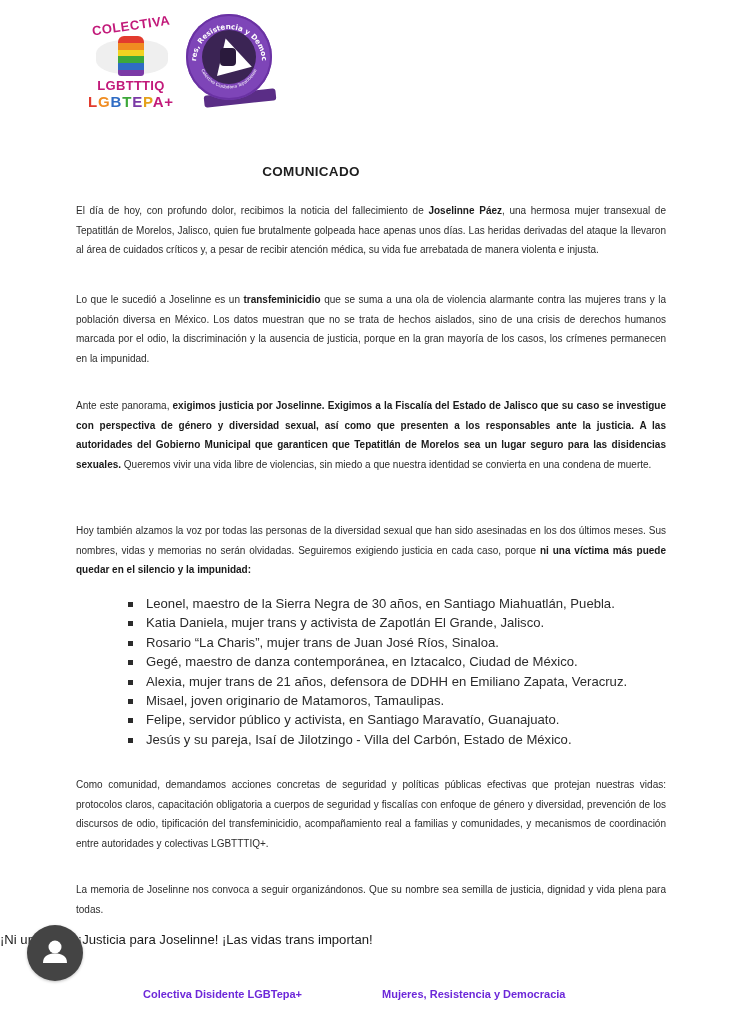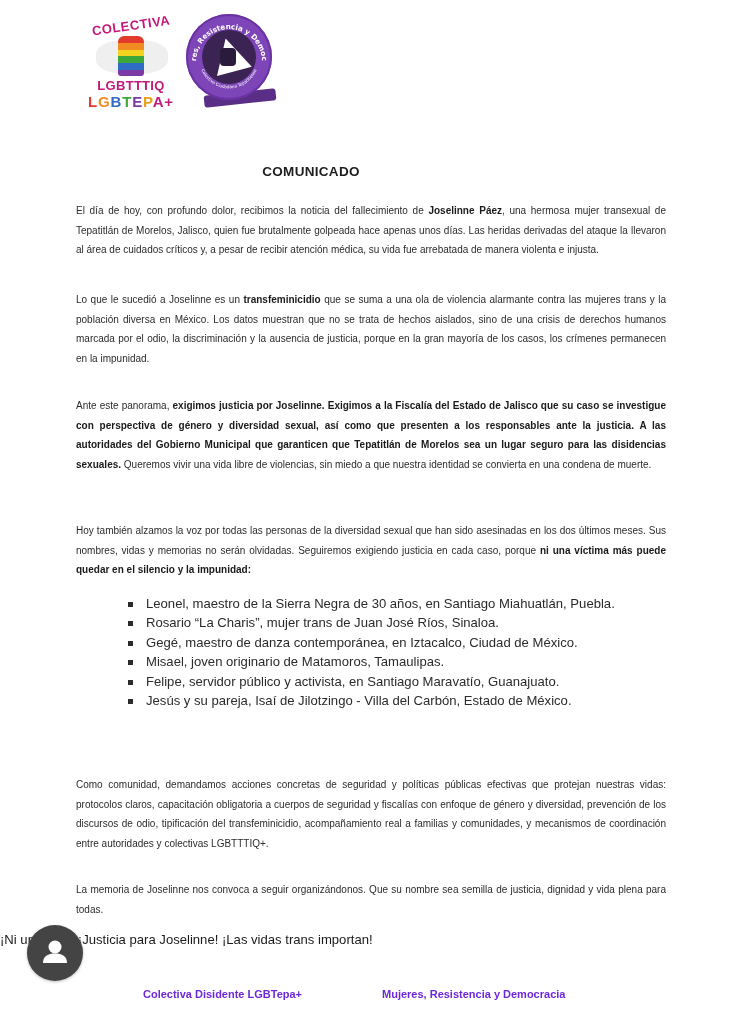--- a/index.html
+++ b/index.html
@@ -117,22 +117,24 @@
   <div class="para p3">
     <span>Ante este panorama, </span><b>exigimos justicia por Joselinne. Exigimos a la Fiscalía del Estado de Jalisco que su caso se investigue con perspectiva de género y diversidad sexual, así como que presenten a los responsables ante la justicia. A las autoridades del Gobierno Municipal que garanticen que Tepatitlán de Morelos sea un lugar seguro para las disidencias sexuales.</b><span> Queremos vivir una vida libre de violencias, sin miedo a que nuestra identidad se convierta en una condena de muerte.</span>
   </div>
 
   <div class="para p4">
     <span>Hoy también alzamos la voz por todas las personas de la diversidad sexual que han sido asesinadas en los dos últimos meses. Sus nombres, vidas y memorias no serán olvidadas. Seguiremos exigiendo justicia en cada caso, porque </span><b>ni una víctima más puede quedar en el silencio y la impunidad:</b>
   </div>
 
   <ul class="victims">
     <li>Leonel, maestro de la Sierra Negra de 30 años, en Santiago Miahuatlán, Puebla.</li>
+    <li>Katia Daniela, mujer trans y activista de Zapotlán El Grande, Jalisco.</li>
     <li>Rosario “La Charis”, mujer trans de Juan José Ríos, Sinaloa.</li>
     <li>Gegé, maestro de danza contemporánea, en Iztacalco, Ciudad de México.</li>
+    <li>Alexia, mujer trans de 21 años, defensora de DDHH en Emiliano Zapata, Veracruz.</li>
     <li>Misael, joven originario de Matamoros, Tamaulipas.</li>
     <li>Felipe, servidor público y activista, en Santiago Maravatío, Guanajuato.</li>
     <li>Jesús y su pareja, Isaí de Jilotzingo - Villa del Carbón, Estado de México.</li>
   </ul>
 
   <div class="para p5">Como comunidad, demandamos acciones concretas de seguridad y políticas públicas efectivas que protejan nuestras vidas: protocolos claros, capacitación obligatoria a cuerpos de seguridad y fiscalías con enfoque de género y diversidad, prevención de los discursos de odio, tipificación del transfeminicidio, acompañamiento real a familias y comunidades, y mecanismos de coordinación entre autoridades y colectivas LGBTTTIQ+.</div>
 
   <div class="para p6">La memoria de Joselinne nos convoca a seguir organizándonos. Que su nombre sea semilla de justicia, dignidad y vida plena para todas.</div>
 
   <div class="slogan">¡Ni una más! ¡Justicia para Joselinne! ¡Las vidas trans importan!</div>

